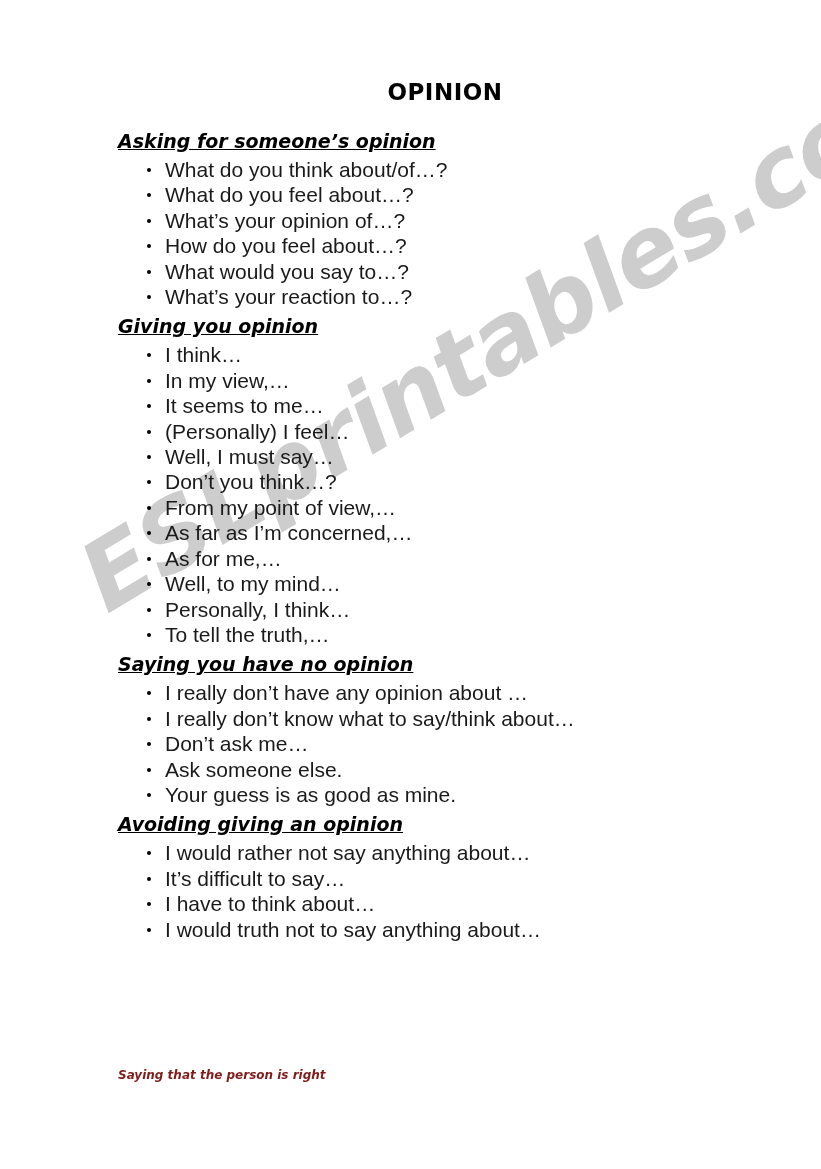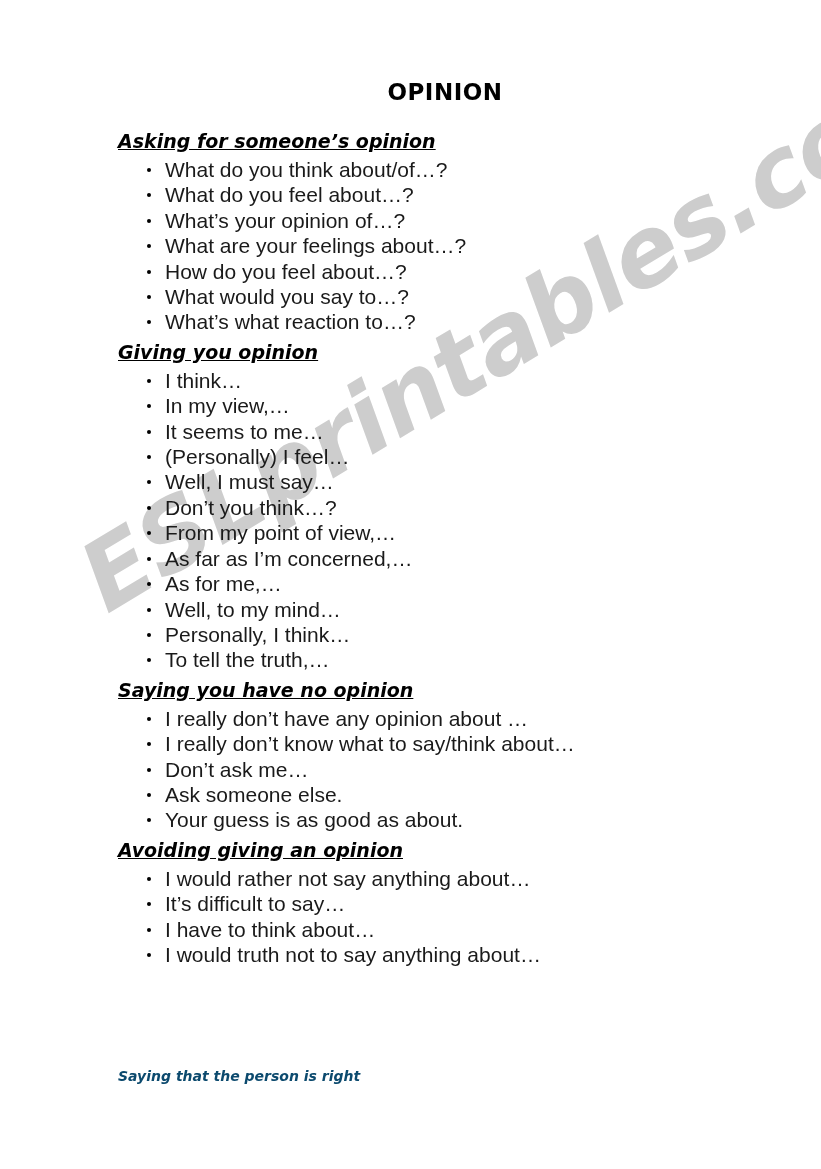--- a/index.html
+++ b/index.html
@@ -115,24 +115,24 @@
     height: 4px;
     border-radius: 50%;
     background: #000000;
   }
 
   #footer-note {
     position: absolute;
     left: 118px;
     top: 1068px;
     font-family: "DejaVu Sans", sans-serif;
-    font-size: 14px;
+    font-size: 12px;
     font-weight: 700;
     font-style: italic;
-    color: #0c4a6e;
+    color: #7f1d1d;
     white-space: nowrap;
   }
 </style>
 </head>
 <body>
 
 <div id="page">
 
   <div id="watermark">
     <div id="watermark-text">ESLprintables.com</div>
@@ -142,24 +142,23 @@
 
     <div id="doc-title">OPINION</div>
 
     <div id="sections">
         <div class="section">
           <div class="section-heading">Asking for someone’s opinion</div>
           <ul class="bullet-list">
             <li class="bullet-item">What do you think about/of…?</li>
             <li class="bullet-item">What do you feel about…?</li>
             <li class="bullet-item">What’s your opinion of…?</li>
-            <li class="bullet-item">What are your feelings about…?</li>
             <li class="bullet-item">How do you feel about…?</li>
             <li class="bullet-item">What would you say to…?</li>
-            <li class="bullet-item">What’s what reaction to…?</li>
+            <li class="bullet-item">What’s your reaction to…?</li>
           </ul>
         </div>
         <div class="section">
           <div class="section-heading">Giving you opinion</div>
           <ul class="bullet-list">
             <li class="bullet-item">I think…</li>
             <li class="bullet-item">In my view,…</li>
             <li class="bullet-item">It seems to me…</li>
             <li class="bullet-item">(Personally) I feel…</li>
             <li class="bullet-item">Well, I must say…</li>
@@ -172,21 +171,21 @@
             <li class="bullet-item">To tell the truth,…</li>
           </ul>
         </div>
         <div class="section">
           <div class="section-heading">Saying you have no opinion</div>
           <ul class="bullet-list">
             <li class="bullet-item">I really don’t have any opinion about …</li>
             <li class="bullet-item">I really don’t know what to say/think about…</li>
             <li class="bullet-item">Don’t ask me…</li>
             <li class="bullet-item">Ask someone else.</li>
-            <li class="bullet-item">Your guess is as good as about.</li>
+            <li class="bullet-item">Your guess is as good as mine.</li>
           </ul>
         </div>
         <div class="section">
           <div class="section-heading">Avoiding giving an opinion</div>
           <ul class="bullet-list">
             <li class="bullet-item">I would rather not say anything about…</li>
             <li class="bullet-item">It’s difficult to say…</li>
             <li class="bullet-item">I have to think about…</li>
             <li class="bullet-item">I would truth not to say anything about…</li>
           </ul>

